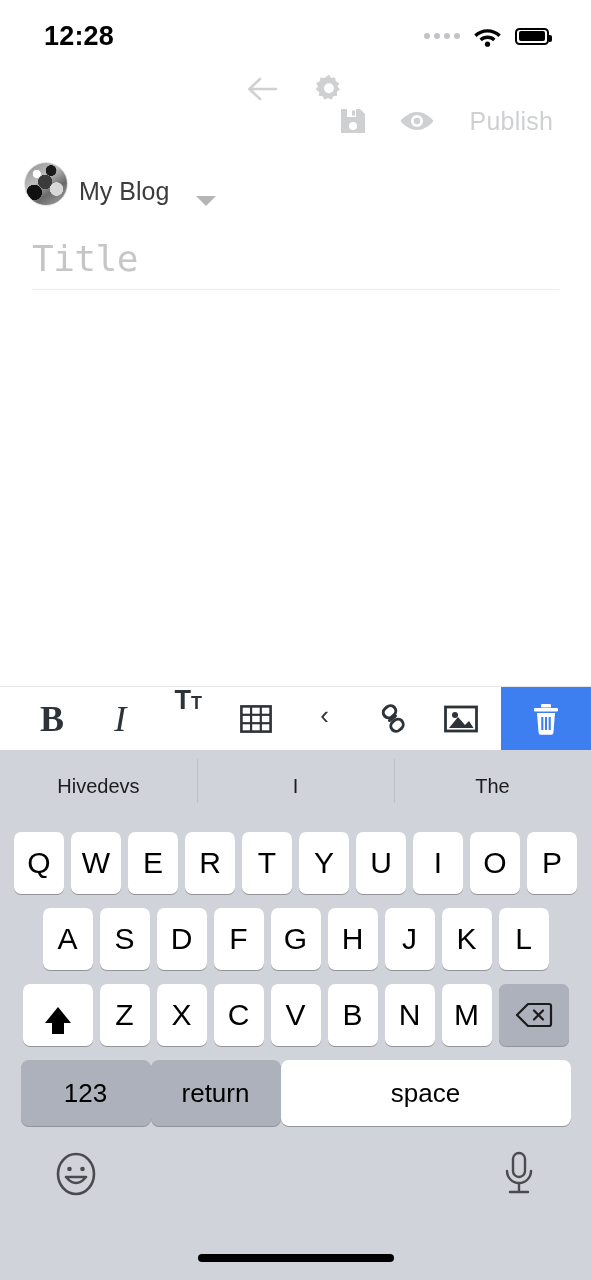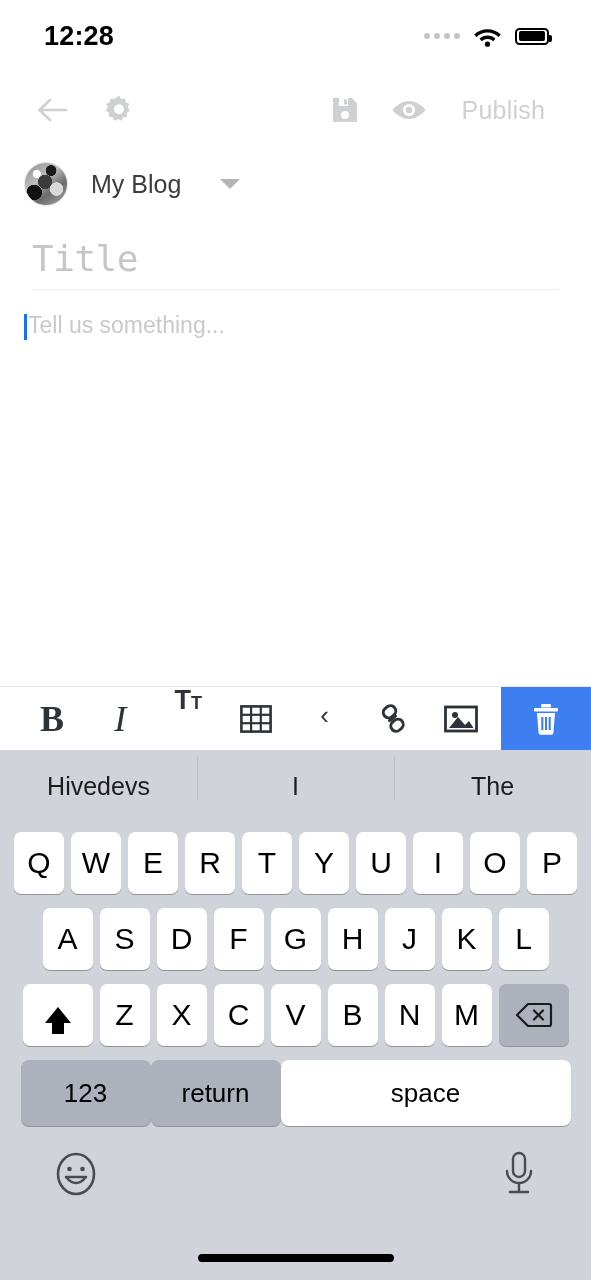--- a/index.html
+++ b/index.html
@@ -20,28 +20,28 @@
   .status-right { display: flex; align-items: center; gap: 13px; }
   .dots { display: flex; gap: 4px; align-items: center; }
   .dots i { width: 6px; height: 6px; border-radius: 50%; background: #c3c3c8; display:block; }
   .battery { width: 34px; height: 17px; border: 2.2px solid #000; border-radius: 4.5px;
              position: relative; display: flex; align-items: center; padding: 1.6px; }
   .battery:after { content:""; position:absolute; right:-5px; top:5px; width:3px; height:7px;
                    background:#000; border-radius:0 2px 2px 0; }
   .battery span { display:block; width:100%; height:100%; background:#000; border-radius:2px; }
 
   
-  .topbar { height: 76px; display: flex; align-items: center; padding: 0 36px; }
+  .topbar { height: 76px; display: flex; align-items: center; padding: 0 28px; flex-direction: column; }
   .tb-left { display:flex; align-items:center; gap:32px; }
   .tb-right { margin-left:auto; display:flex; align-items:center; gap:30px; padding-right:10px;}
   .ic { display:flex; align-items:center; justify-content:center; }
   .publish { font-size: 25px; color: #cfd0d2; letter-spacing: .2px; padding-left: 4px; }
 
   
-  .blogrow { display:flex; align-items:center; gap:23px; padding: 14px 24px 0 24px; }
+  .blogrow { display:flex; align-items:flex-end; gap:11px; padding: 14px 24px 0 24px; }
   .avatar {
     width: 44px; height: 44px; border-radius: 50%;
     background:
       radial-gradient(circle at 28% 26%, #ffffff 0 9%, rgba(255,255,255,0) 10%),
       radial-gradient(circle at 62% 18%, #1a1a1a 0 12%, rgba(0,0,0,0) 13%),
       radial-gradient(circle at 22% 70%, #111 0 17%, rgba(0,0,0,0) 18%),
       radial-gradient(circle at 75% 62%, #d8d8d8 0 16%, rgba(0,0,0,0) 17%),
       radial-gradient(circle at 48% 45%, #3b3b3b 0 22%, rgba(0,0,0,0) 23%),
       linear-gradient(145deg, #8e8e8e 0%, #bdbdbd 38%, #6a6a6a 66%, #a9a9a9 100%);
     border: 1px solid #e3e3e3; flex: none;
@@ -74,21 +74,21 @@
   .fmt-i { font-family:"Liberation Serif", serif; font-style:italic; font-size:36px; color:#2d3338; }
   .fmt-tt { font-weight:700; color:#2d3338; display:flex; align-items:baseline; }
   .fmt-tt b { font-size:27px; line-height:1; }
   .fmt-tt s { font-size:18px; line-height:1; text-decoration:none; }
   .fmt-quote { font-size:26px; color:#2d3338; line-height:0; transform: translateY(-4px); }
   .trash-btn { width:90px; background:#3d7ff0; display:flex; align-items:center; justify-content:center; }
 
   
   .keyboard { position:absolute; left:0; right:0; top:750px; bottom:0; background:#d1d3da; }
   .suggest { height: 72px; display:flex; align-items:center; }
-  .sug { flex:1; text-align:center; font-size:25px; color:#1c1c1e; position:relative; }
+  .sug { flex:1; text-align:center; font-size:20px; color:#1c1c1e; position:relative; }
   .sug + .sug:before { content:""; position:absolute; left:0; top:-16px; height:44px; width:1px; background:#bfc1c8; }
 
   .krow { display:flex; justify-content:center; align-items:center; margin-bottom:14px; }
   .krow.r1 { padding: 10px 2px 0 2px; gap:7px; }
   .krow.r2 { gap:7px; }
   .krow.r3 { gap:7px; }
   .krow.r4 { gap:0; padding:0 8px; }
   .key {
     background:#fff; border-radius:7px; height:62px; width:50px;
     display:flex; align-items:center; justify-content:center;
@@ -170,24 +170,20 @@
   </div>
 
   <div class="blogrow">
     <div class="avatar"></div>
     <span class="blogname">My Blog</span>
     <span class="caret"></span>
   </div>
 
   <div class="field field-title">
     <span>Title</span>
-  </div>
-  <div class="body-area">
-    <span class="caret-bar"></span>
-    <span class="body-ph">Tell us something...</span>
   </div>
 
   <div class="fmtbar">
     <div class="fmt-items">
       <span class="fmt-btn fmt-b">B</span>
       <span class="fmt-btn fmt-i">I</span>
       <span class="fmt-btn fmt-tt">
         <b>T</b>
           <s>T</s>
       </span>

